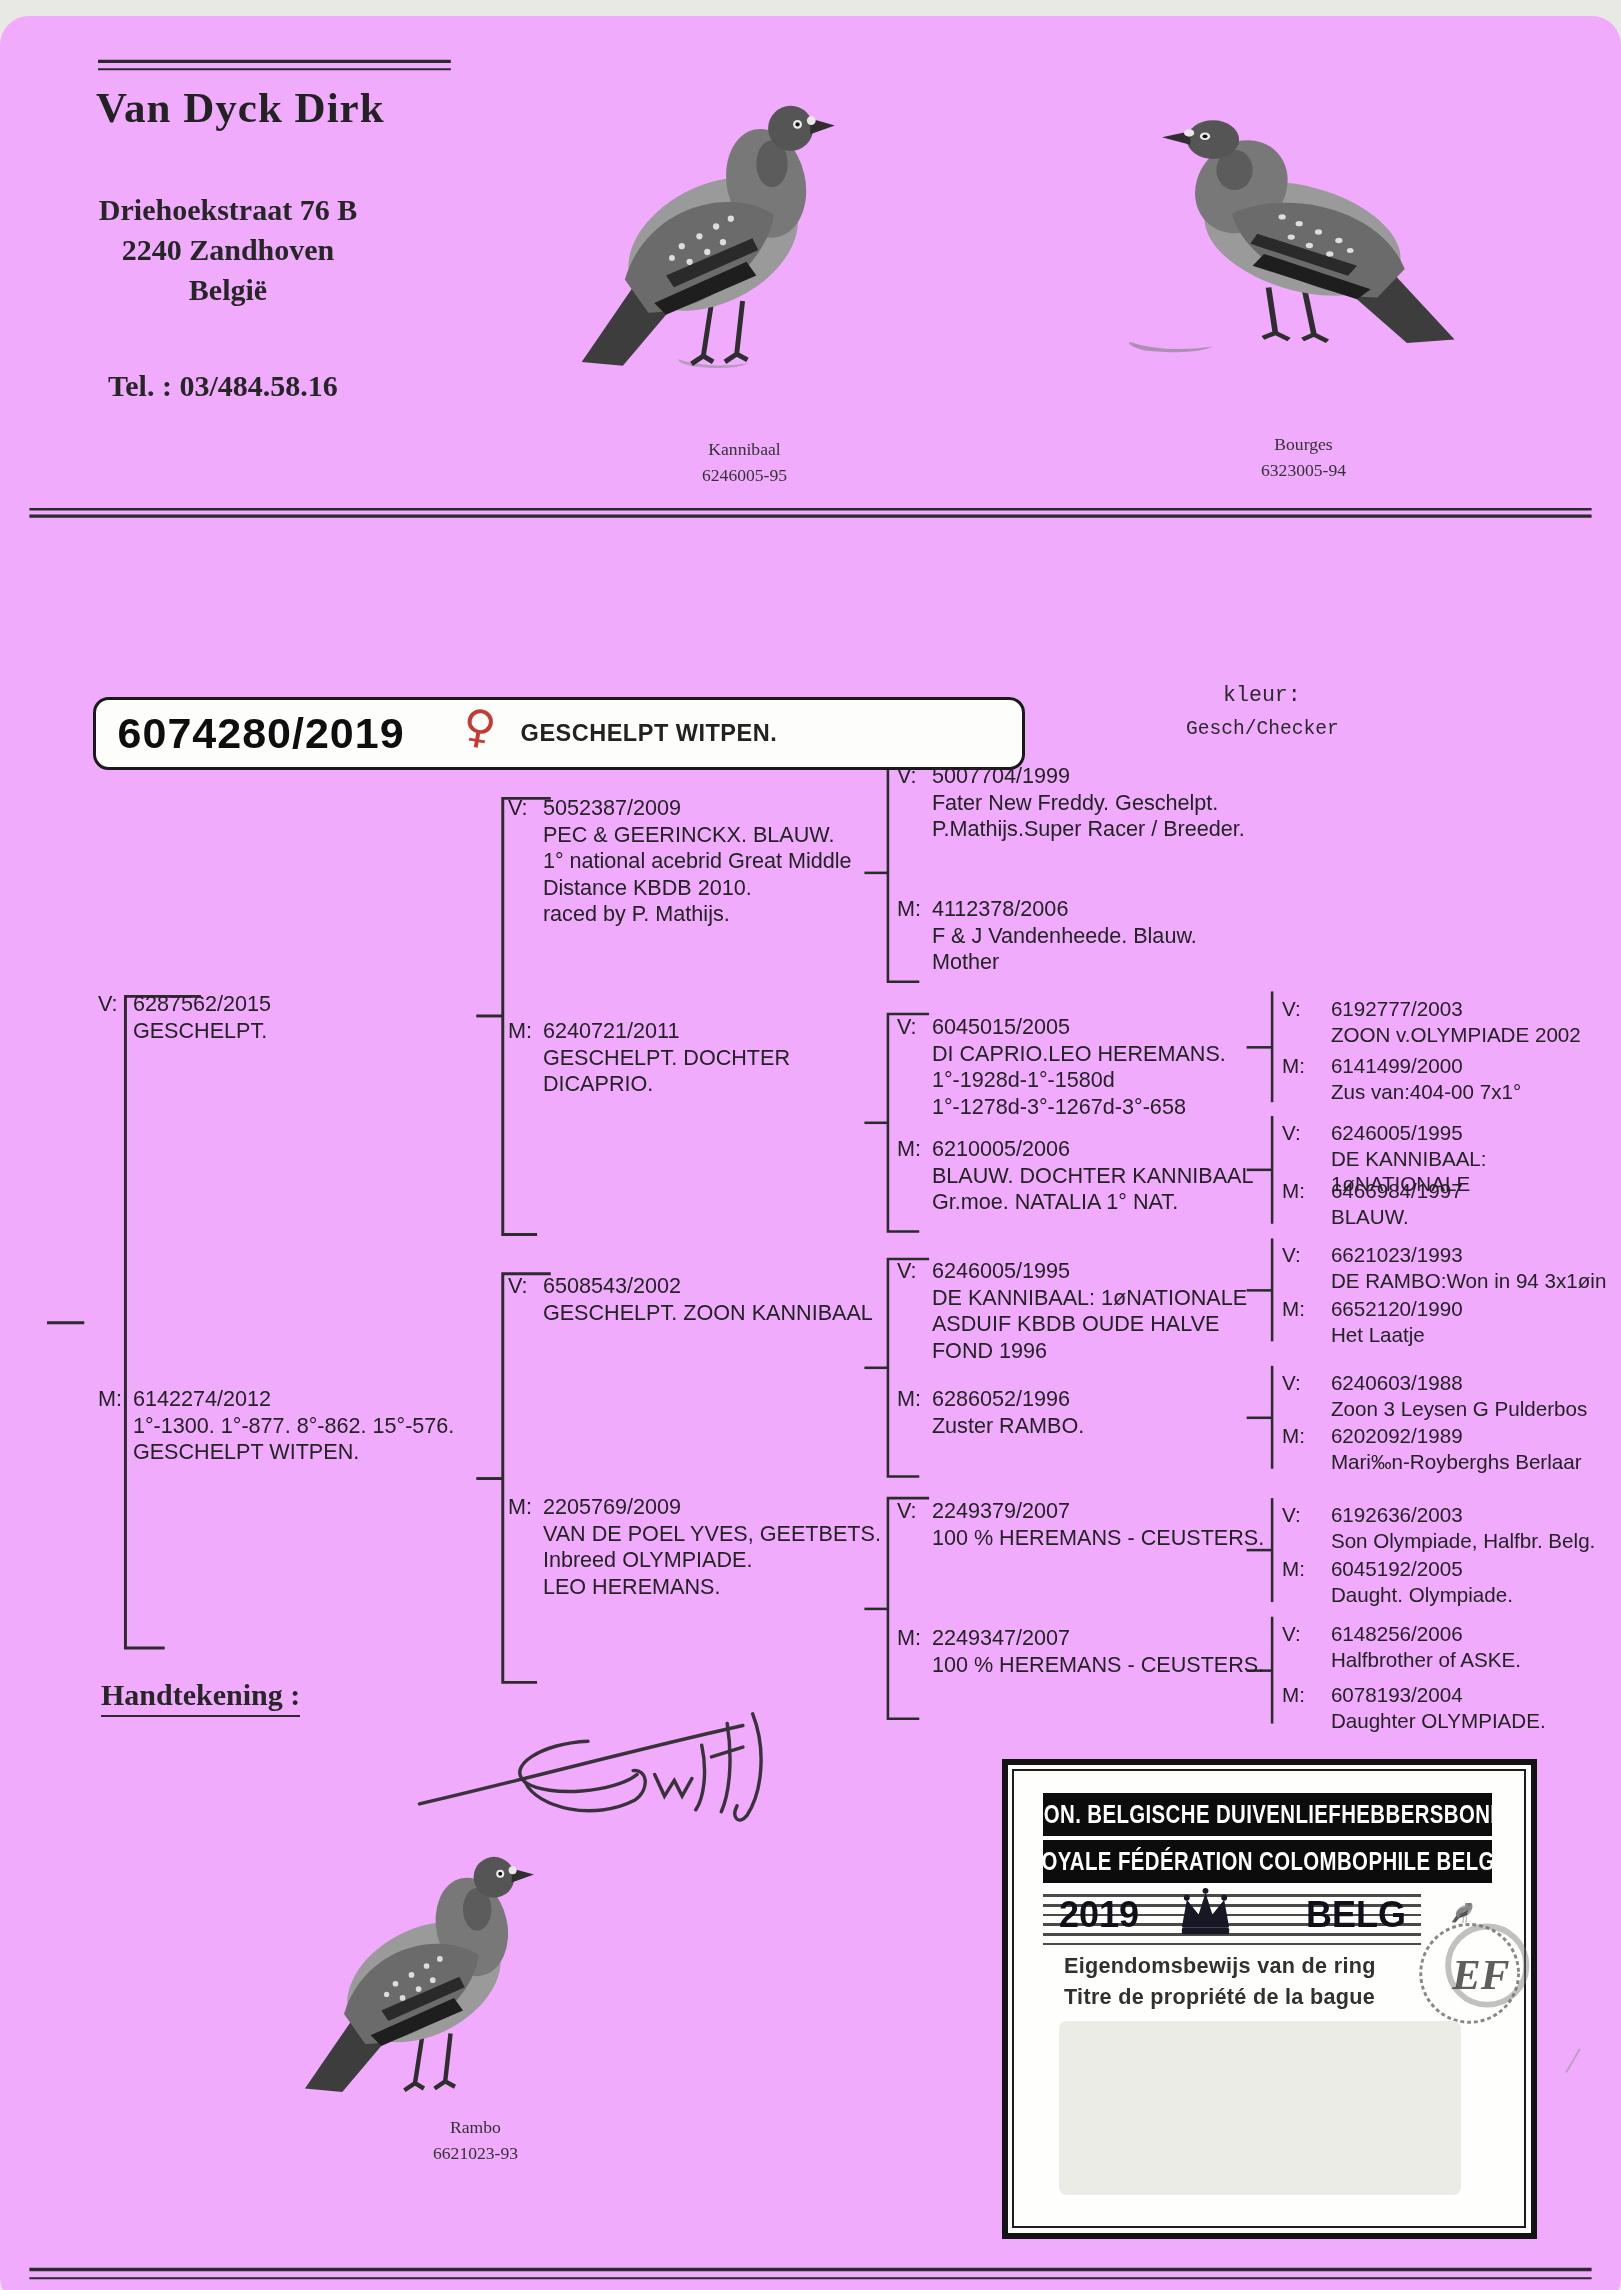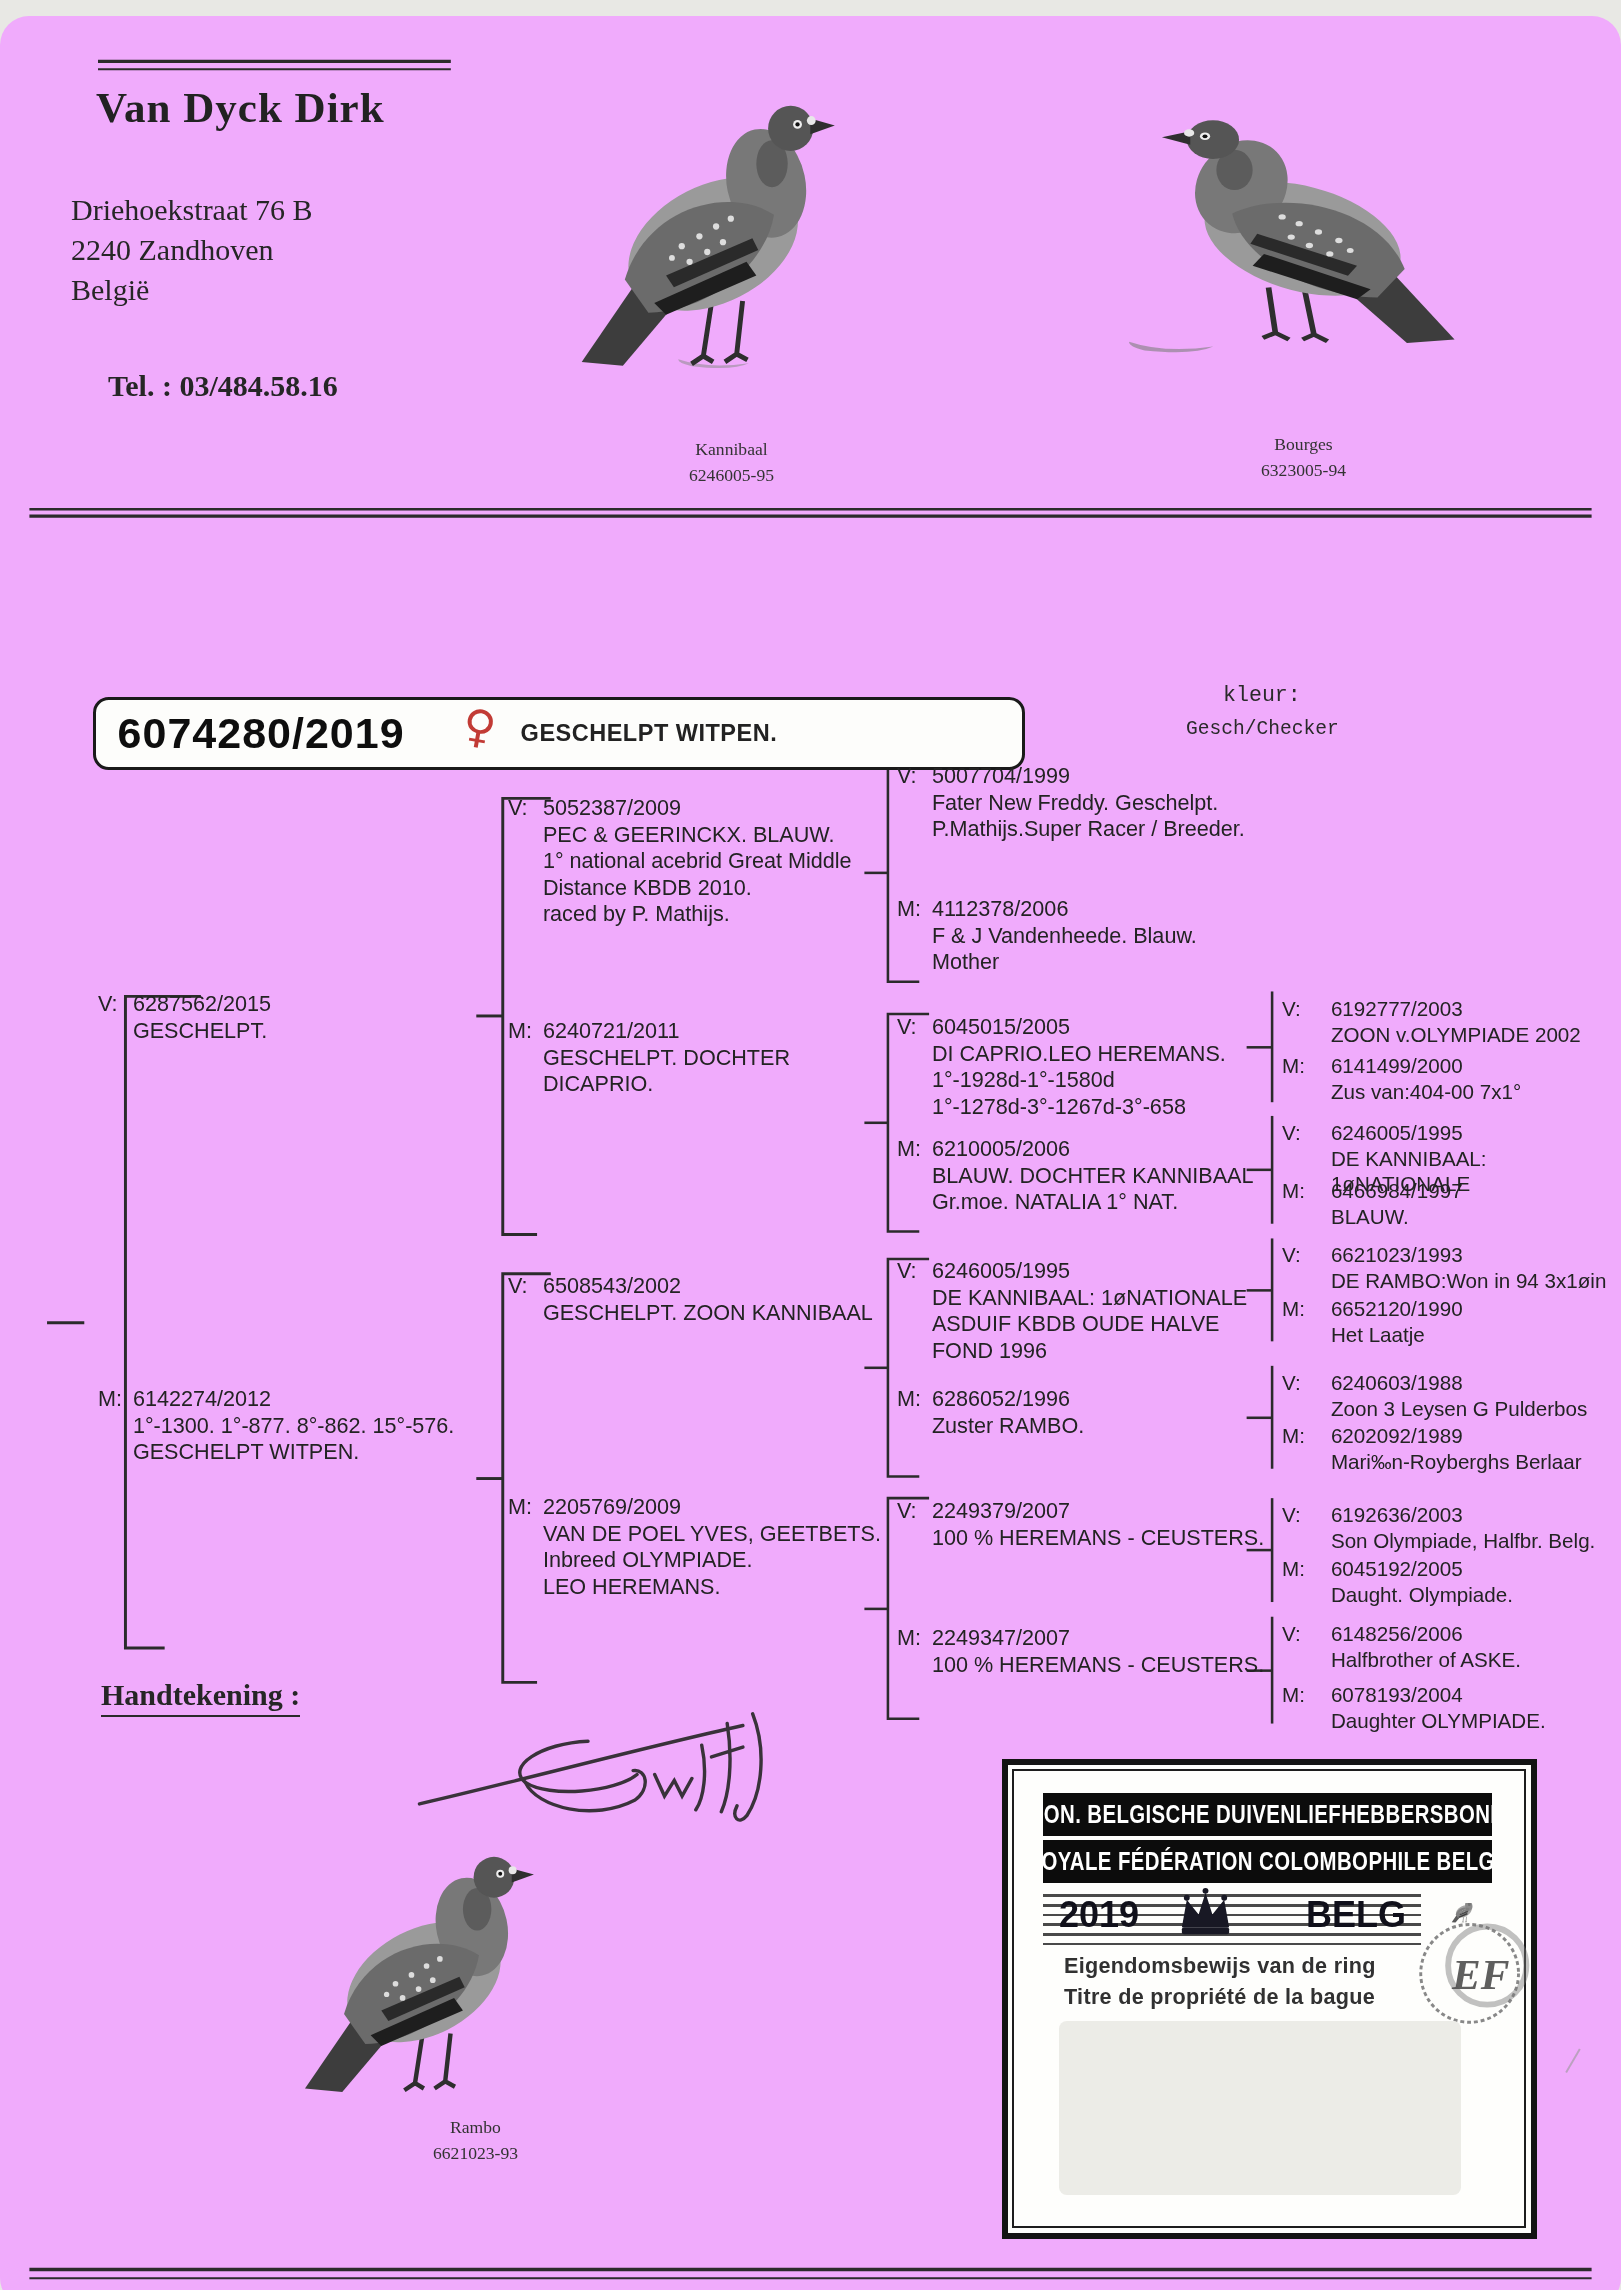--- a/index.html
+++ b/index.html
@@ -7,21 +7,21 @@
     position:relative;width:1621px;height:2291px;margin:16px auto;
     background:#f0abfc;overflow:hidden;
     font-family:"Liberation Sans",sans-serif;color:#1f1f1f;border-radius:29px;
   }
   .abs{position:absolute;}
   .serif{font-family:"Liberation Serif",serif;}
   .mono{font-family:"Liberation Mono","DejaVu Sans Mono",monospace;}
 
   
   .owner-name{left:96px;top:67px;font-size:43px;font-weight:700;letter-spacing:1px;color:#222;}
-  .owner-addr{left:71px;top:174px;width:314px;font-size:30px;font-weight:400;line-height:40px;color:#262626;}
+  .owner-addr{left:71px;top:174px;width:314px;text-align:center;font-size:30px;font-weight:700;line-height:40px;color:#262626;}
   .owner-tel{left:108px;top:353px;font-size:30px;font-weight:700;color:#262626;}
   .pigeon-caption{text-align:center;font-family:"Liberation Serif",serif;font-size:17.6px;line-height:25.5px;color:#333;}
 
   
   .ring-box{left:93px;top:681px;width:926px;height:67px;border:3.9px solid #1a1a1a;border-radius:15.7px;
     background:#fdfdfb;display:flex;align-items:center;}
   .ring-number{margin-left:21.6px;font-family:Liberation Sans, sans-serif;font-weight:700;font-size:43px;color:#0e0e0e;letter-spacing:1px;}
   .sex-mark{left:463px;top:684px;font-family:"DejaVu Sans",sans-serif;font-size:45px;color:#c23b35;transform:rotate(10deg);}
   .ring-desc{margin-left:116px;font-size:23.5px;font-weight:700;letter-spacing:0.5px;color:#222;}
   .kleur-label{left:1223px;top:667px;font-size:21.6px;color:#2a2a2a;font-family:Liberation Mono, monospace;}
@@ -156,21 +156,21 @@
   </div>
   <div class="abs serif owner-tel">Tel. : 03/484.58.16</div>
 
   <svg class="abs" style="left:564px;top:49px" width="314" height="323" viewBox="0 0 320 320">
       <use href="#pigeon"></use>
     </svg>
   <svg class="abs" style="left:1112px;top:61px" width="363" height="280" viewBox="0 0 320 320" preserveAspectRatio="none">
       <use href="#pigeon" transform="translate(320,14) scale(-1,0.96)"></use>
     </svg>
 
-  <div class="abs pigeon-caption" style="left:614px;top:421px;width:235px">
+  <div class="abs pigeon-caption" style="left:627px;top:421px;width:235px">
     <div>Kannibaal</div>
     <div>6246005-95</div>
   </div>
   <div class="abs pigeon-caption" style="left:1186px;top:416px;width:235px">
     <div>Bourges</div>
     <div>6323005-94</div>
   </div>
 
   <div class="abs ring-box">
     <span class="ring-number">6074280/2019</span>

